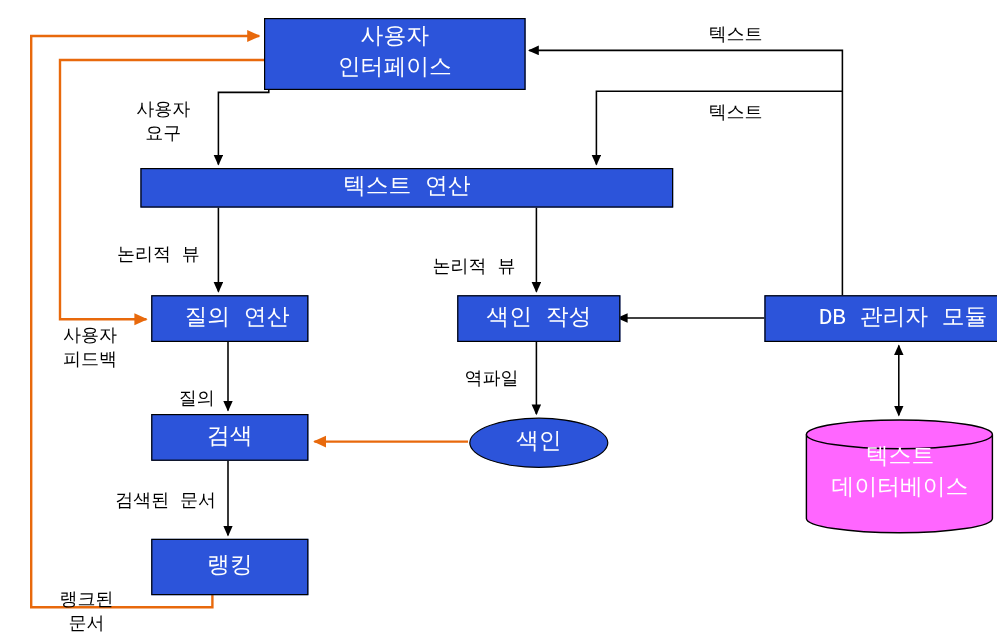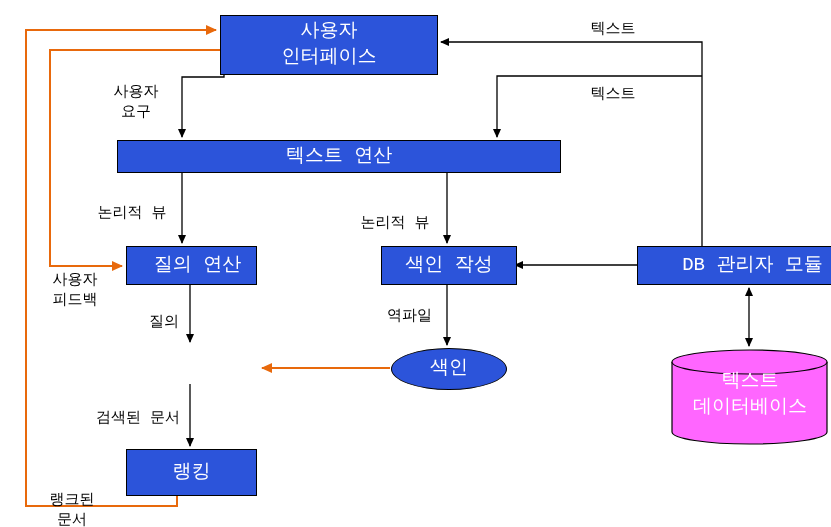--- a/index.html
+++ b/index.html
@@ -93,20 +93,21 @@
 인터페이스</div>
 
   <div class="node" style="left:105px; top:140px; width:444px; height:33px;">텍스트 연산</div>
 
   <div class="node" style="left:114px; top:246px; width:131px; height:39px;padding-left:12px;">질의 연산</div>
 
   <div class="node" style="left:369px; top:246px; width:136px; height:39px;">색인 작성</div>
 
   <div class="node" style="left:625px; top:246px; width:195px; height:39px;padding-left:36px;">DB 관리자 모듈</div>
 
+  <div class="node" style="left:114px; top:345px; width:131px; height:39px;">검색</div>
 
   <div class="node ellipse" style="left:379px; top:348px; width:116px; height:42px;">색인</div>
 
   <div class="node" style="left:114px; top:449px; width:131px; height:47px;">랭킹</div>
 
   <div class="cyl-label" style="left:660px; top:366px; width:156px; height:58px;">텍스트
 데이터베이스</div>
 
   <div class="lbl" style="left:565px; top:20px; width:72px;">텍스트</div>
 
@@ -115,21 +116,21 @@
   <div class="lbl" style="left:95px; top:83px; width:58px;">사용자
 요구</div>
 
   <div class="lbl" style="left:84px; top:204px; width:72px;">논리적 뷰</div>
 
   <div class="lbl" style="left:347px; top:214px; width:72px;">논리적 뷰</div>
 
   <div class="lbl" style="left:32px; top:271px; width:62px;">사용자
 피드백</div>
 
-  <div class="lbl" style="left:131px; top:313px; width:42px;">질의</div>
+  <div class="lbl" style="left:131px; top:324px; width:42px;">질의</div>
 
   <div class="lbl" style="left:362px; top:307px; width:58px;text-align:right;">역파일</div>
 
   <div class="lbl" style="left:80px; top:409px; width:92px;">검색된 문서</div>
 
   <div class="lbl" style="left:28px; top:491px; width:64px;">랭크된
 문서</div>
 
 </div>
 

